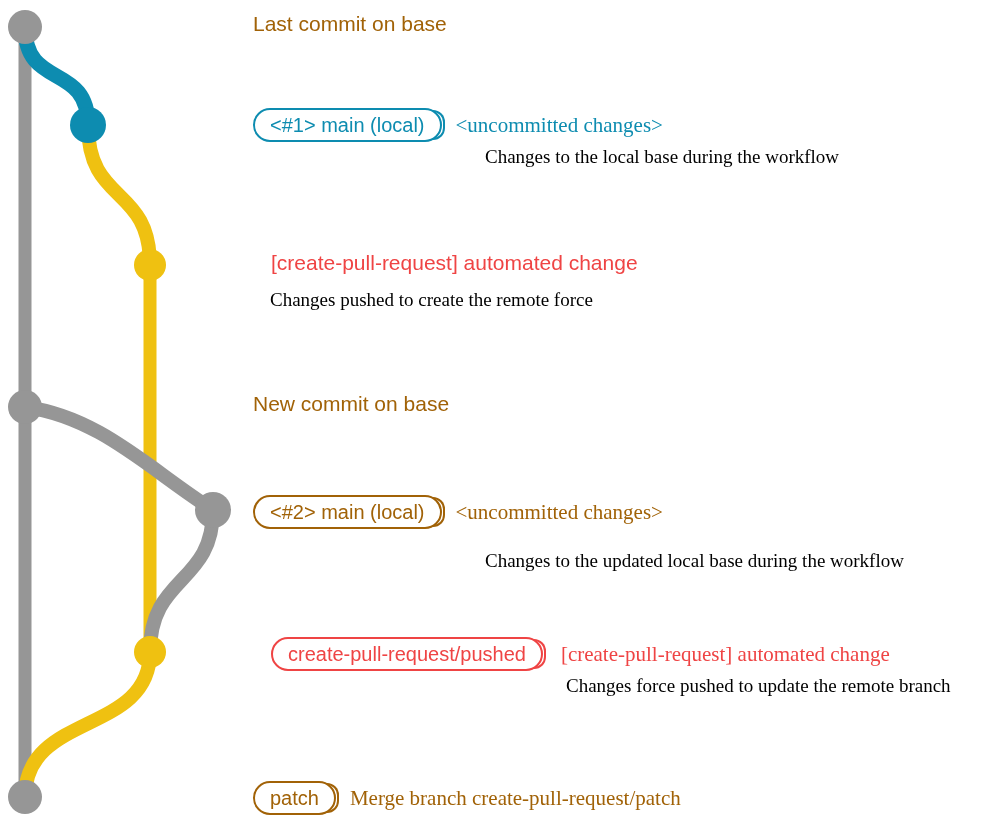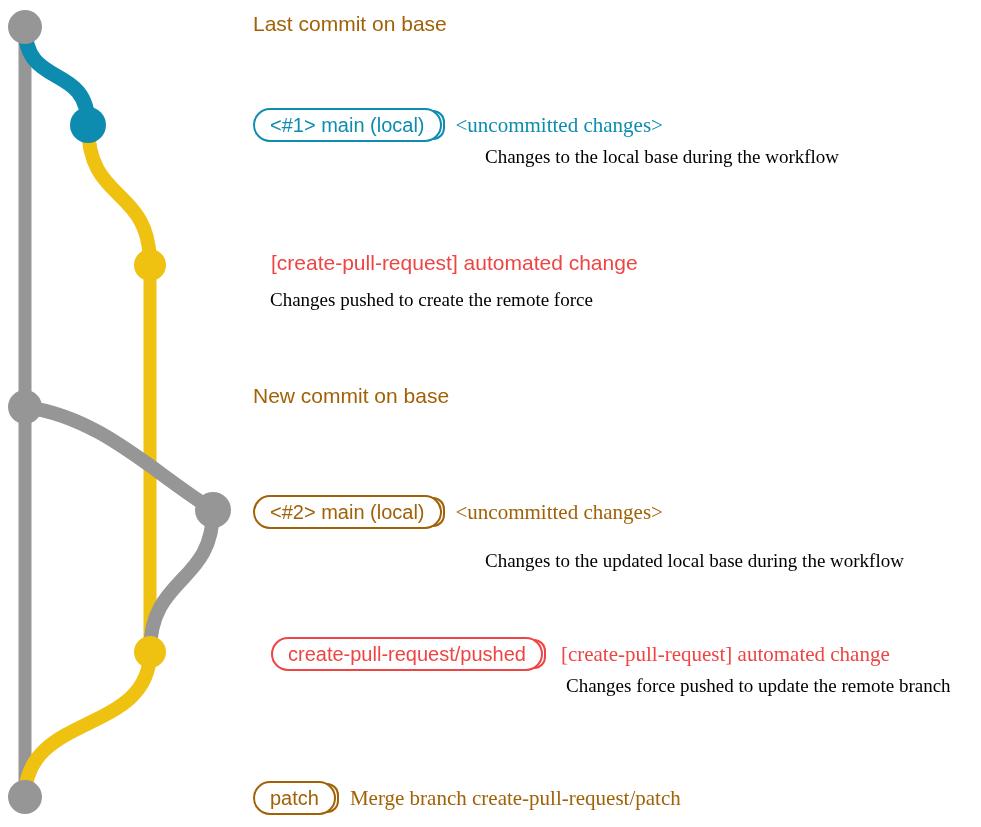--- a/index.html
+++ b/index.html
@@ -121,21 +121,21 @@
   <span class="pill c-blue">&lt;#1&gt; main (local)</span>
   <span class="headline c-blue">&lt;uncommitted changes&gt;</span>
 </div>
 <div class="subtext" style="left:485px; top:146px;">Changes to the local base during the workflow</div>
 
 <div class="row" style="top:251px;">
   <span class="plain-headline c-yellow">[create-pull-request] automated change</span>
 </div>
 <div class="subtext" style="left:270px; top:289px;">Changes pushed to create the remote force</div>
 
-<div class="row" style="top:384px;">
+<div class="row" style="top:392px;">
   <span class="plain-headline c-gray">New commit on base</span>
 </div>
 
 <div class="row" style="top:495px;">
   <span class="pill c-gray">&lt;#2&gt; main (local)</span>
   <span class="headline c-gray">&lt;uncommitted changes&gt;</span>
 </div>
 <div class="subtext" style="left:485px; top:533px;margin-top:17px;">Changes to the updated local base during the workflow</div>
 
 <div class="row" style="top:637px;">

